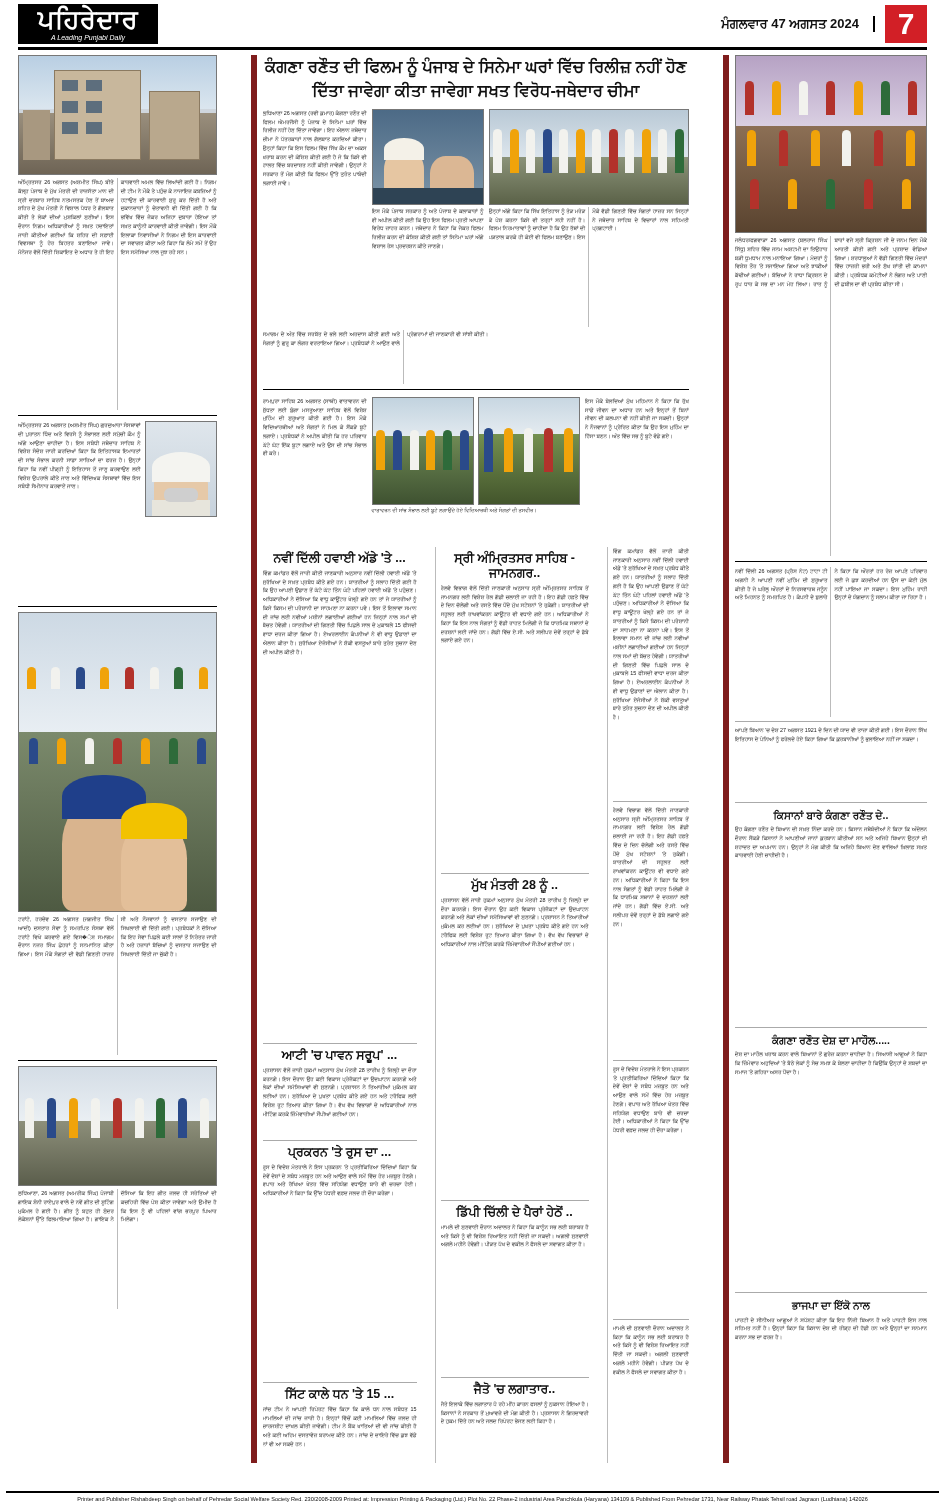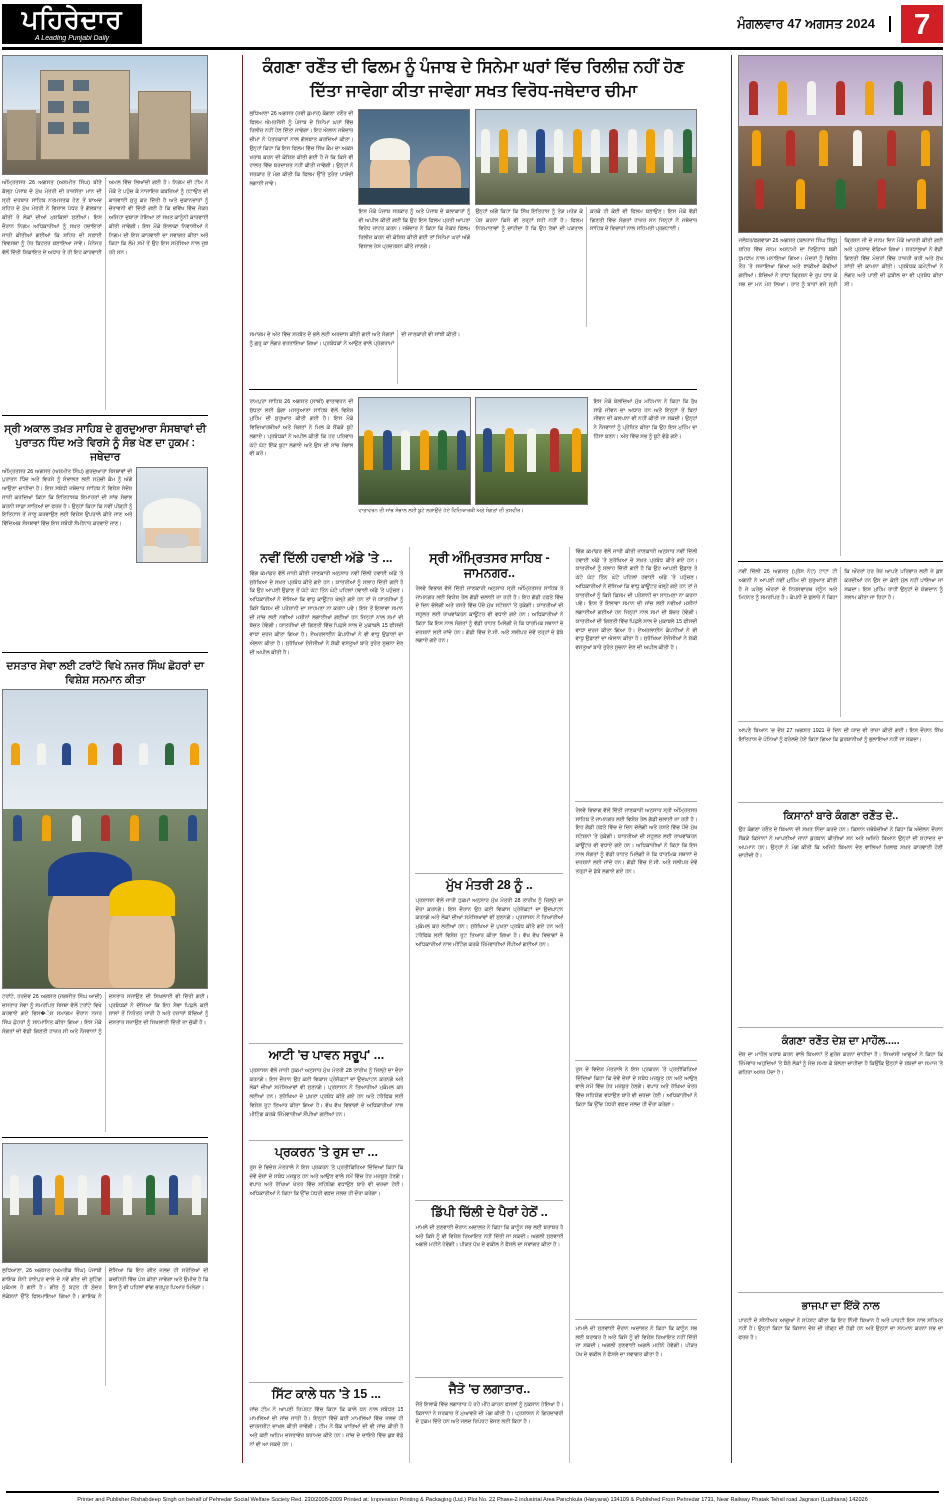--- a/index.html
+++ b/index.html
@@ -9,21 +9,21 @@
     height: 1507px;
     background: #ffffff;
     font-family: "Liberation Sans", sans-serif;
     color: #111;
     overflow: hidden;
   }
   .page {
     width: 945px;
     height: 1507px;
     position: relative;
-    padding: 4px 2px;
+    padding: 4px 18px;
   }
 
   
   .masthead {
     display: flex;
     align-items: center;
     border-bottom: 3px solid #000;
     padding-bottom: 3px;
     height: 46px;
   }
@@ -73,21 +73,21 @@
   .content {
     display: flex;
     gap: 6px;
     margin-top: 5px;
     height: 1408px;
   }
   .col-left  { width: 218px; }
   .col-mid   { width: 480px; display: flex; flex-direction: column; }
   .col-right { width: 223px; }
 
-  .colrule { border-left: 1px solid #7f1d1d; margin-left: 28px; }
+  .colrule { border-left: 6px solid #7f1d1d; margin-left: 28px; }
 
   h2.headline {
     font-size: 16.5px;
     line-height: 1.45;
     font-weight: bold;
     text-align: center;
     margin: 0 0 6px 0;
   }
   h3.subhead {
     font-size: 11px;
@@ -219,35 +219,33 @@
         <div class="ph-b1" style="left:34%;top:38%;width:8%;height:10%;background:#5d6e7d"></div>
         <div class="ph-b1" style="left:22%;top:56%;width:8%;height:10%;background:#5d6e7d"></div>
         <div class="ph-b1" style="left:34%;top:56%;width:8%;height:10%;background:#5d6e7d"></div>
         <div class="ph-b1" style="left:66%;top:30%;width:26%;height:58%;background:#b9a88d;border:1px solid #8b7a61"></div>
         <div class="ph-b1" style="left:2%;top:46%;width:14%;height:42%;background:#a89880"></div>
       </div>
 
       <div class="body-text twocol" style="height:232px;margin-top:3px">ਅੰਮ੍ਰਿਤਸਰ 26 ਅਗਸਤ (ਅਸ਼ਮੀਤ ਸਿੰਘ) ਬੀਤੇ ਕੱਲ੍ਹ ਪੰਜਾਬ ਦੇ ਮੁੱਖ ਮੰਤਰੀ ਦੀ ਰਾਜਸੱਤਾ ਮਾਨ ਦੀ ਸ੍ਰੀ ਦਰਬਾਰ ਸਾਹਿਬ ਨਤਮਸਤਕ ਹੋਣ ਤੋਂ ਬਾਅਦ ਸ਼ਹਿਰ ਦੇ ਮੁੱਖ ਮੰਤਰੀ ਨੇ ਵਿਸ਼ਾਲ ਪੱਧਰ ਤੇ ਗੱਲਬਾਤ ਕੀਤੀ ਤੇ ਲੋਕਾਂ ਦੀਆਂ ਮੁਸ਼ਕਿਲਾਂ ਸੁਣੀਆਂ। ਇਸ ਦੌਰਾਨ ਨਿਗਮ ਅਧਿਕਾਰੀਆਂ ਨੂੰ ਸਖ਼ਤ ਹਦਾਇਤਾਂ ਜਾਰੀ ਕੀਤੀਆਂ ਗਈਆਂ ਕਿ ਸ਼ਹਿਰ ਦੀ ਸਫ਼ਾਈ ਵਿਵਸਥਾ ਨੂੰ ਹੋਰ ਬਿਹਤਰ ਬਣਾਇਆ ਜਾਵੇ। ਮੈਨੇਜਰ ਵੱਲੋਂ ਦਿੱਤੀ ਸ਼ਿਕਾਇਤ ਦੇ ਅਧਾਰ ਤੇ ਹੀ ਇਹ ਕਾਰਵਾਈ ਅਮਲ ਵਿੱਚ ਲਿਆਂਦੀ ਗਈ ਹੈ। ਨਿਗਮ ਦੀ ਟੀਮ ਨੇ ਮੌਕੇ ਤੇ ਪਹੁੰਚ ਕੇ ਨਾਜਾਇਜ਼ ਕਬਜ਼ਿਆਂ ਨੂੰ ਹਟਾਉਣ ਦੀ ਕਾਰਵਾਈ ਸ਼ੁਰੂ ਕਰ ਦਿੱਤੀ ਹੈ ਅਤੇ ਦੁਕਾਨਦਾਰਾਂ ਨੂੰ ਚੇਤਾਵਨੀ ਵੀ ਦਿੱਤੀ ਗਈ ਹੈ ਕਿ ਭਵਿੱਖ ਵਿੱਚ ਜੇਕਰ ਅਜਿਹਾ ਦੁਬਾਰਾ ਹੋਇਆ ਤਾਂ ਸਖ਼ਤ ਕਾਨੂੰਨੀ ਕਾਰਵਾਈ ਕੀਤੀ ਜਾਵੇਗੀ। ਇਸ ਮੌਕੇ ਇਲਾਕਾ ਨਿਵਾਸੀਆਂ ਨੇ ਨਿਗਮ ਦੀ ਇਸ ਕਾਰਵਾਈ ਦਾ ਸਵਾਗਤ ਕੀਤਾ ਅਤੇ ਕਿਹਾ ਕਿ ਲੰਮੇ ਸਮੇਂ ਤੋਂ ਉਹ ਇਸ ਸਮੱਸਿਆ ਨਾਲ ਜੂਝ ਰਹੇ ਸਨ।</div>
 
       <div class="sep"></div>
-      <h4 class="minihead">ਸ੍ਰੀ ਅਕਾਲ ਤਖ਼ਤ ਸਾਹਿਬ ਦੇ ਗੁਰਦੁਆਰਾ ਸੰਸਥਾਵਾਂ ਦੀ ਪੁਰਾਤਨ ਧਿੰਦ ਅਤੇ ਵਿਰਸੇ ਨੂੰ ਸੰਭ ਖੋਣ ਦਾ ਹੁਕਮ : ਜਥੇਦਾਰ</h4>
 
       <div style="display:flex;gap:4px;margin-top:2px">
         <div class="body-text" style="flex:1;height:180px">ਅੰਮ੍ਰਿਤਸਰ 26 ਅਗਸਤ (ਅਸ਼ਮੀਤ ਸਿੰਘ) ਗੁਰਦੁਆਰਾ ਸੰਸਥਾਵਾਂ ਦੀ ਪੁਰਾਤਨ ਧਿੰਦ ਅਤੇ ਵਿਰਸੇ ਨੂੰ ਸੰਭਾਲਣ ਲਈ ਸਮੁੱਚੀ ਕੌਮ ਨੂੰ ਅੱਗੇ ਆਉਣਾ ਚਾਹੀਦਾ ਹੈ। ਇਸ ਸਬੰਧੀ ਜਥੇਦਾਰ ਸਾਹਿਬ ਨੇ ਵਿਸ਼ੇਸ਼ ਸੰਦੇਸ਼ ਜਾਰੀ ਕਰਦਿਆਂ ਕਿਹਾ ਕਿ ਇਤਿਹਾਸਕ ਇਮਾਰਤਾਂ ਦੀ ਸਾਂਭ ਸੰਭਾਲ ਕਰਨੀ ਸਾਡਾ ਸਾਰਿਆਂ ਦਾ ਫਰਜ਼ ਹੈ। ਉਨ੍ਹਾਂ ਕਿਹਾ ਕਿ ਨਵੀਂ ਪੀੜ੍ਹੀ ਨੂੰ ਇਤਿਹਾਸ ਤੋਂ ਜਾਣੂ ਕਰਵਾਉਣ ਲਈ ਵਿਸ਼ੇਸ਼ ਉਪਰਾਲੇ ਕੀਤੇ ਜਾਣ ਅਤੇ ਵਿੱਦਿਅਕ ਸੰਸਥਾਵਾਂ ਵਿੱਚ ਇਸ ਸਬੰਧੀ ਸੈਮੀਨਾਰ ਕਰਵਾਏ ਜਾਣ।</div>
         <div class="photo" style="width:72px;height:96px;flex:none">
           <div class="ph-sky" style="height:100%;background:linear-gradient(#dfe6ec,#c7d2dc)"></div>
           <div class="ph-p" style="left:50%;transform:translateX(-50%);bottom:0;width:54px;height:58px;background:#e6c9a8;border-radius:45% 45% 25% 25%"></div>
           <div class="ph-p" style="left:50%;transform:translateX(-50%);bottom:34px;width:58px;height:30px;background:#f4f4f0;border-radius:50% 50% 0 0"></div>
           <div class="ph-b1" style="left:50%;transform:translateX(-50%);bottom:0;width:58px;height:16px;background:#e7e5dc"></div>
           <div class="ph-b1" style="left:50%;transform:translateX(-50%);bottom:14px;width:34px;height:14px;background:#cfcfcf;border-radius:6px"></div>
         </div>
       </div>
 
       <div class="sep"></div>
-      <h4 class="minihead">ਦਸਤਾਰ ਸੇਵਾ ਲਈ ਟਰਾਂਟੋ ਵਿਖੇ ਨਜਰ ਸਿੰਘ ਛੋਹਰਾਂ ਦਾ ਵਿਸ਼ੇਸ਼ ਸਨਮਾਨ ਕੀਤਾ</h4>
 
       <div class="photo" style="height:300px">
         <div class="ph-sky" style="height:40%;background:linear-gradient(#cdd9e4,#e8eef3)"></div>
         <div class="ph-grd" style="height:60%;background:linear-gradient(#7b8a6c,#4e5a42)"></div>
         <div class="grp">
           <div class="row" style="top:18%">
             <span class="p t"></span>
               <span class="p w"></span>
               <span class="p b"></span>
               <span class="p t"></span>
@@ -373,21 +371,21 @@
                 </div>
               </div>
             </div>
           </div>
           <div class="caption">ਵਾਤਾਵਰਨ ਦੀ ਸਾਂਭ ਸੰਭਾਲ ਲਈ ਬੂਟੇ ਲਗਾਉਂਦੇ ਹੋਏ ਵਿਦਿਆਰਥੀ ਅਤੇ ਸੰਗਤਾਂ ਦੀ ਤਸਵੀਰ।</div>
         </div>
         <div class="body-text" style="width:104px;height:150px">ਇਸ ਮੌਕੇ ਬੋਲਦਿਆਂ ਮੁੱਖ ਮਹਿਮਾਨ ਨੇ ਕਿਹਾ ਕਿ ਰੁੱਖ ਸਾਡੇ ਜੀਵਨ ਦਾ ਅਧਾਰ ਹਨ ਅਤੇ ਇਨ੍ਹਾਂ ਤੋਂ ਬਿਨਾਂ ਜੀਵਨ ਦੀ ਕਲਪਨਾ ਵੀ ਨਹੀਂ ਕੀਤੀ ਜਾ ਸਕਦੀ। ਉਨ੍ਹਾਂ ਨੇ ਨੌਜਵਾਨਾਂ ਨੂੰ ਪ੍ਰੇਰਿਤ ਕੀਤਾ ਕਿ ਉਹ ਇਸ ਮੁਹਿੰਮ ਦਾ ਹਿੱਸਾ ਬਣਨ। ਅੰਤ ਵਿੱਚ ਸਭ ਨੂੰ ਬੂਟੇ ਵੰਡੇ ਗਏ।</div>
       </div>
 
 
-      <div style="display:flex;gap:6px;flex:1;overflow:hidden">
+      <div style="display:flex;gap:18px;flex:1;overflow:hidden">
 
         <div style="width:154px">
           <div class="mid-sec-head">ਨਵੀਂ ਦਿੱਲੀ ਹਵਾਈ ਅੱਡੇ 'ਤੇ ...</div>
           <div class="body-text" style="height:470px">ਵਿੰਗ ਕਮਾਂਡਰ ਵੱਲੋਂ ਜਾਰੀ ਕੀਤੀ ਜਾਣਕਾਰੀ ਅਨੁਸਾਰ ਨਵੀਂ ਦਿੱਲੀ ਹਵਾਈ ਅੱਡੇ 'ਤੇ ਸੁਰੱਖਿਆ ਦੇ ਸਖ਼ਤ ਪ੍ਰਬੰਧ ਕੀਤੇ ਗਏ ਹਨ। ਯਾਤਰੀਆਂ ਨੂੰ ਸਲਾਹ ਦਿੱਤੀ ਗਈ ਹੈ ਕਿ ਉਹ ਆਪਣੀ ਉਡਾਣ ਤੋਂ ਘੱਟੋ ਘੱਟ ਤਿੰਨ ਘੰਟੇ ਪਹਿਲਾਂ ਹਵਾਈ ਅੱਡੇ 'ਤੇ ਪਹੁੰਚਣ। ਅਧਿਕਾਰੀਆਂ ਨੇ ਦੱਸਿਆ ਕਿ ਵਾਧੂ ਕਾਊਂਟਰ ਖੋਲ੍ਹੇ ਗਏ ਹਨ ਤਾਂ ਜੋ ਯਾਤਰੀਆਂ ਨੂੰ ਕਿਸੇ ਕਿਸਮ ਦੀ ਪਰੇਸ਼ਾਨੀ ਦਾ ਸਾਹਮਣਾ ਨਾ ਕਰਨਾ ਪਵੇ। ਇਸ ਤੋਂ ਇਲਾਵਾ ਸਮਾਨ ਦੀ ਜਾਂਚ ਲਈ ਨਵੀਆਂ ਮਸ਼ੀਨਾਂ ਲਗਾਈਆਂ ਗਈਆਂ ਹਨ ਜਿਨ੍ਹਾਂ ਨਾਲ ਸਮਾਂ ਦੀ ਬੱਚਤ ਹੋਵੇਗੀ। ਯਾਤਰੀਆਂ ਦੀ ਗਿਣਤੀ ਵਿੱਚ ਪਿਛਲੇ ਸਾਲ ਦੇ ਮੁਕਾਬਲੇ 15 ਫੀਸਦੀ ਵਾਧਾ ਦਰਜ ਕੀਤਾ ਗਿਆ ਹੈ। ਏਅਰਲਾਈਨ ਕੰਪਨੀਆਂ ਨੇ ਵੀ ਵਾਧੂ ਉਡਾਣਾਂ ਦਾ ਐਲਾਨ ਕੀਤਾ ਹੈ। ਸੁਰੱਖਿਆ ਏਜੰਸੀਆਂ ਨੇ ਸ਼ੱਕੀ ਵਸਤੂਆਂ ਬਾਰੇ ਤੁਰੰਤ ਸੂਚਨਾ ਦੇਣ ਦੀ ਅਪੀਲ ਕੀਤੀ ਹੈ।</div>
           <div class="sep-thin"></div>
           <div class="mid-sec-head">ਆਟੀ 'ਚ ਪਾਵਨ ਸਰੂਪ' ...</div>
           <div class="body-text" style="height:70px">ਪ੍ਰਸ਼ਾਸਨ ਵੱਲੋਂ ਜਾਰੀ ਹੁਕਮਾਂ ਅਨੁਸਾਰ ਮੁੱਖ ਮੰਤਰੀ 28 ਤਾਰੀਖ ਨੂੰ ਜ਼ਿਲ੍ਹੇ ਦਾ ਦੌਰਾ ਕਰਨਗੇ। ਇਸ ਦੌਰਾਨ ਉਹ ਕਈ ਵਿਕਾਸ ਪ੍ਰੋਜੈਕਟਾਂ ਦਾ ਉਦਘਾਟਨ ਕਰਨਗੇ ਅਤੇ ਲੋਕਾਂ ਦੀਆਂ ਸਮੱਸਿਆਵਾਂ ਵੀ ਸੁਣਨਗੇ। ਪ੍ਰਸ਼ਾਸਨ ਨੇ ਤਿਆਰੀਆਂ ਮੁਕੰਮਲ ਕਰ ਲਈਆਂ ਹਨ। ਸੁਰੱਖਿਆ ਦੇ ਪੁਖਤਾ ਪ੍ਰਬੰਧ ਕੀਤੇ ਗਏ ਹਨ ਅਤੇ ਟਰੈਫਿਕ ਲਈ ਵਿਸ਼ੇਸ਼ ਰੂਟ ਤਿਆਰ ਕੀਤਾ ਗਿਆ ਹੈ। ਵੱਖ ਵੱਖ ਵਿਭਾਗਾਂ ਦੇ ਅਧਿਕਾਰੀਆਂ ਨਾਲ ਮੀਟਿੰਗ ਕਰਕੇ ਜ਼ਿੰਮੇਵਾਰੀਆਂ ਸੌਂਪੀਆਂ ਗਈਆਂ ਹਨ।</div>
           <div class="sep-thin"></div>
           <div class="mid-sec-head">ਪ੍ਰਕਰਨ 'ਤੇ ਰੁਸ ਦਾ ...</div>
           <div class="body-text" style="height:215px">ਰੂਸ ਦੇ ਵਿਦੇਸ਼ ਮੰਤਰਾਲੇ ਨੇ ਇਸ ਪ੍ਰਕਰਨ 'ਤੇ ਪ੍ਰਤੀਕਿਰਿਆ ਦਿੰਦਿਆਂ ਕਿਹਾ ਕਿ ਦੋਵੇਂ ਦੇਸ਼ਾਂ ਦੇ ਸਬੰਧ ਮਜ਼ਬੂਤ ਹਨ ਅਤੇ ਆਉਣ ਵਾਲੇ ਸਮੇਂ ਵਿੱਚ ਹੋਰ ਮਜ਼ਬੂਤ ਹੋਣਗੇ। ਵਪਾਰ ਅਤੇ ਰੱਖਿਆ ਖੇਤਰ ਵਿੱਚ ਸਹਿਯੋਗ ਵਧਾਉਣ ਬਾਰੇ ਵੀ ਚਰਚਾ ਹੋਈ। ਅਧਿਕਾਰੀਆਂ ਨੇ ਕਿਹਾ ਕਿ ਉੱਚ ਪੱਧਰੀ ਵਫ਼ਦ ਜਲਦ ਹੀ ਦੌਰਾ ਕਰੇਗਾ।</div>

